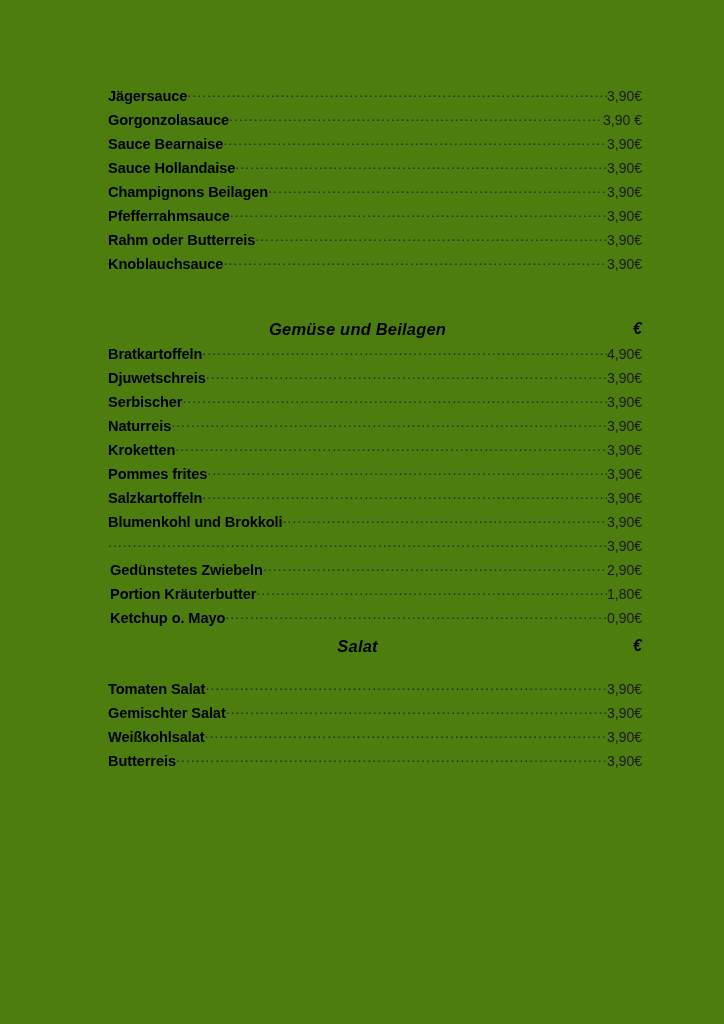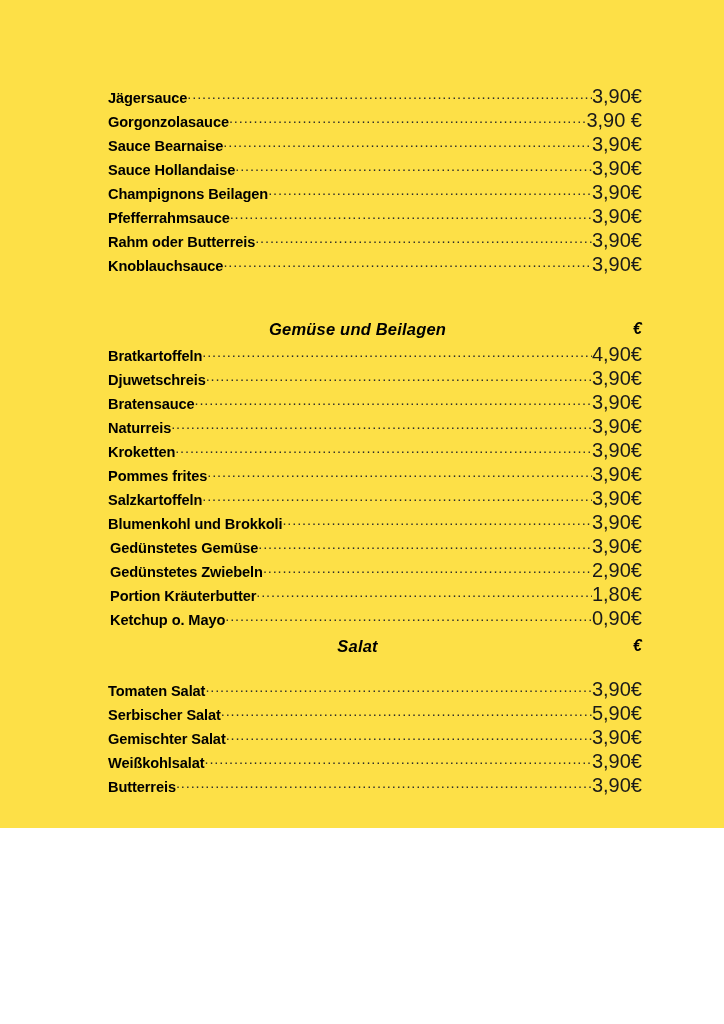--- a/index.html
+++ b/index.html
@@ -16,22 +16,22 @@
     font-family: "Liberation Sans", "DejaVu Sans", sans-serif;
     color: #000000;
     -webkit-font-smoothing: antialiased;
   }
 
   .page {
     position: absolute;
     left: 0;
     top: 0;
     width: 724px;
-    height: 828px;
-    background: #fde047;
+    height: 1024px;
+    background: #4d7c0f;
   }
 
   .content {
     position: absolute;
     left: 108px;
     top: 84px;
     width: 534px;
   }
 
   
@@ -70,21 +70,21 @@
     letter-spacing: 0.85px;
     color: #2b2b2b;
     position: absolute;
     left: 0;
     bottom: -3px;
     white-space: nowrap;
   }
 
   .row .price {
     flex: 0 0 auto;
-    font-size: 20px;
+    font-size: 14px;
     color: #1a1a1a;
     text-align: right;
     padding-left: 0;
   }
 
   
   .row.indent .name {
     padding-left: 2px;
   }
 
@@ -189,21 +189,21 @@
         <span class="price">4,90€</span>
       </div>
 
       <div class="row">
         <span class="name">Djuwetschreis</span>
         <span class="leader"></span>
         <span class="price">3,90€</span>
       </div>
 
       <div class="row">
-        <span class="name">Bratensauce</span>
+        <span class="name">Serbischer</span>
         <span class="leader"></span>
         <span class="price">3,90€</span>
       </div>
 
       <div class="row">
         <span class="name">Naturreis</span>
         <span class="leader"></span>
         <span class="price">3,90€</span>
       </div>
 
@@ -225,21 +225,20 @@
         <span class="price">3,90€</span>
       </div>
 
       <div class="row">
         <span class="name">Blumenkohl und Brokkoli</span>
         <span class="leader"></span>
         <span class="price">3,90€</span>
       </div>
 
       <div class="row indent">
-        <span class="name">Gedünstetes Gemüse</span>
         <span class="leader"></span>
         <span class="price">3,90€</span>
       </div>
 
       <div class="row indent">
         <span class="name">Gedünstetes Zwiebeln</span>
         <span class="leader"></span>
         <span class="price">2,90€</span>
       </div>
 
@@ -267,25 +266,20 @@
       </div>
 
       <div class="gap-sm"></div>
 
       <div class="row">
         <span class="name">Tomaten Salat</span>
         <span class="leader"></span>
         <span class="price">3,90€</span>
       </div>
 
-      <div class="row">
-        <span class="name">Serbischer Salat</span>
-        <span class="leader"></span>
-        <span class="price">5,90€</span>
-      </div>
 
       <div class="row">
         <span class="name">Gemischter Salat</span>
         <span class="leader"></span>
         <span class="price">3,90€</span>
       </div>
 
       <div class="row">
         <span class="name">Weißkohlsalat</span>
         <span class="leader"></span>

